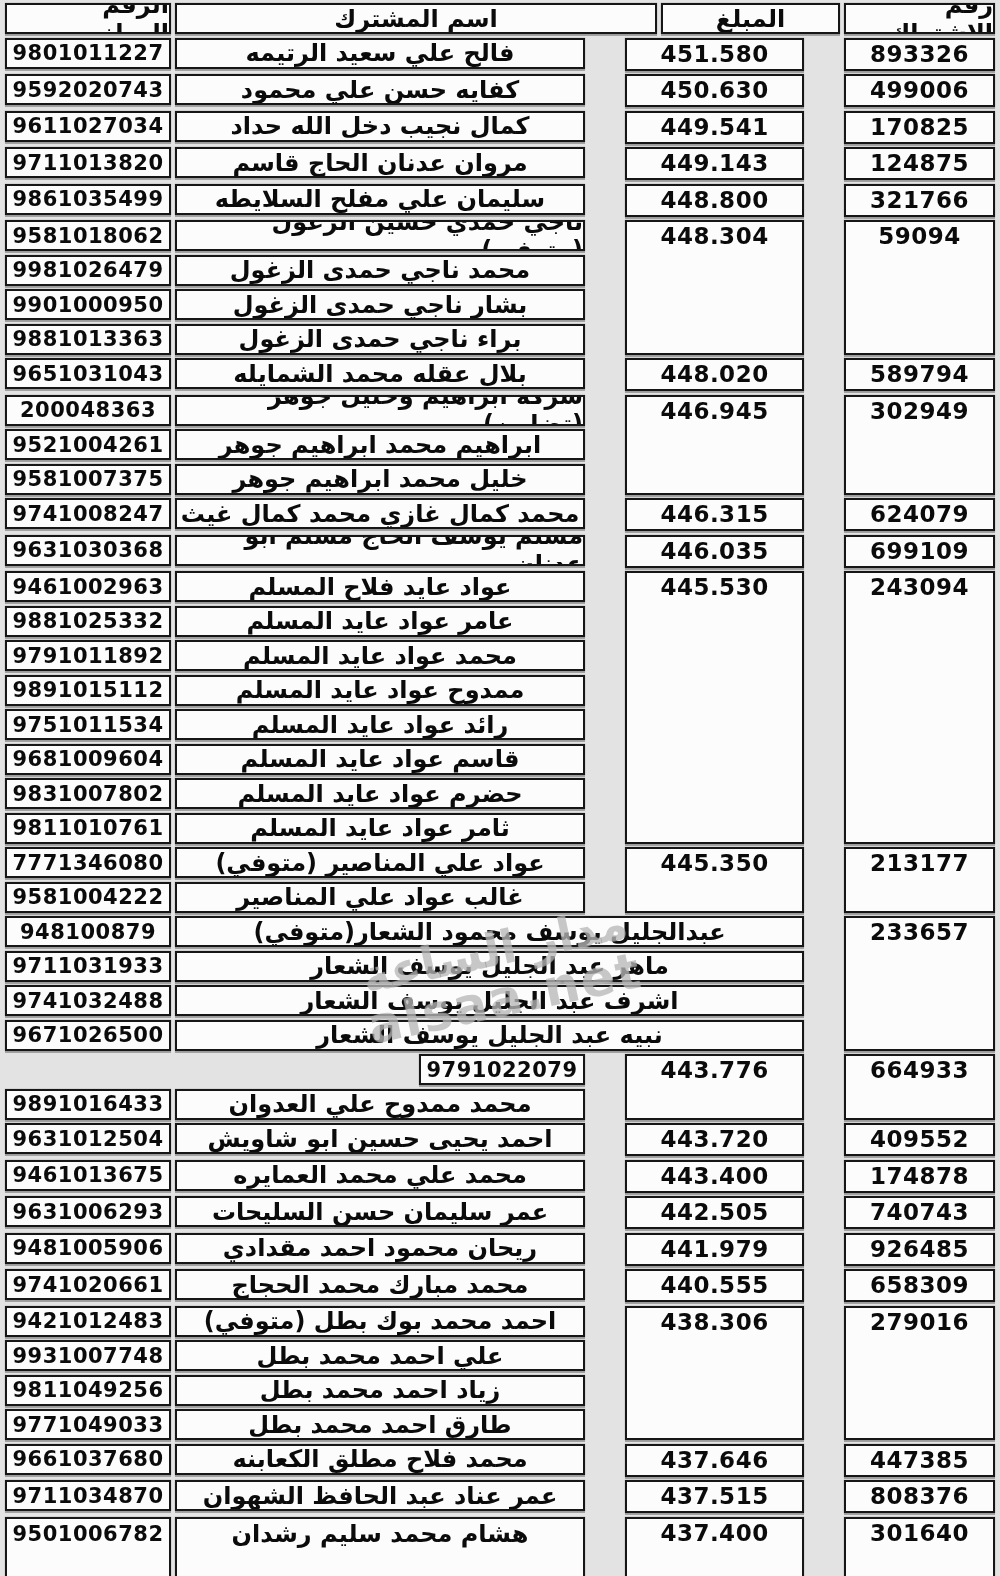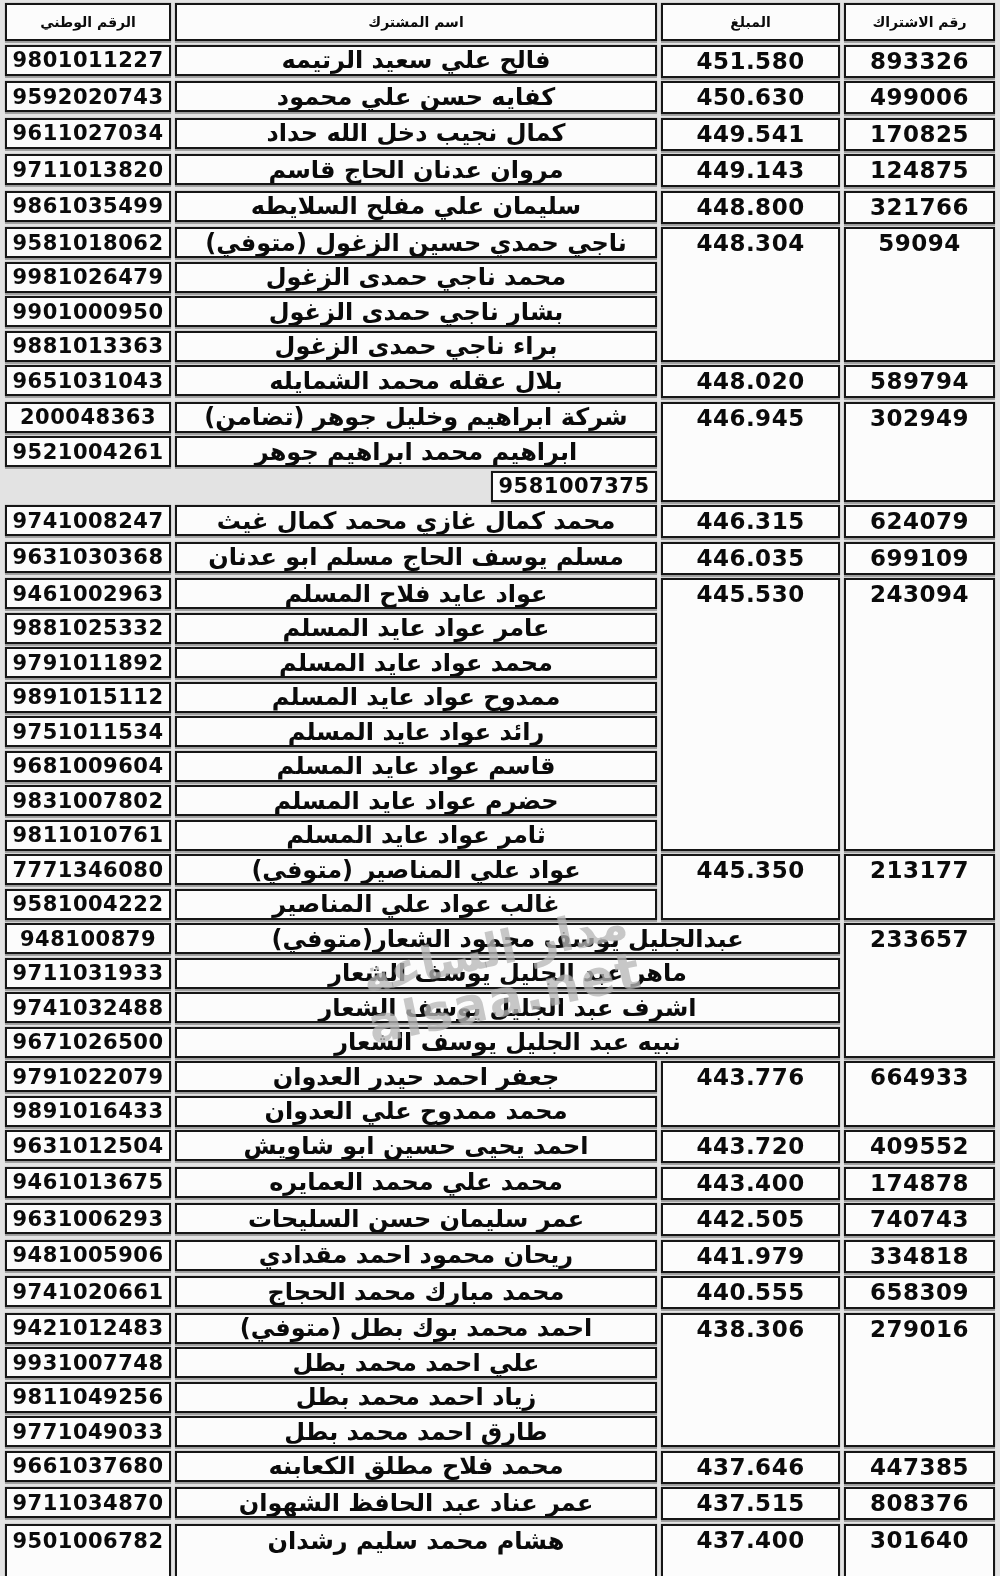--- a/index.html
+++ b/index.html
@@ -28,31 +28,31 @@
     color:#0b0b0b;
     font-weight:bold;
     overflow:hidden;
   }
   .col-sub{width:151px;flex:0 0 151px;}
   .col-amt{width:179px;flex:0 0 179px;}
   .col-nat{width:166px;flex:0 0 166px;}
   .col-name{flex:1 1 auto;}
   
   .hdr{
-    height:38px;
+    height:31px;
     display:flex;align-items:center;justify-content:center;
-    font-size:14px;
+    font-size:24px;
   }
   
   .record{
     display:flex;column-gap:4px;margin-bottom:3.5px;align-items:stretch;
   }
   .record .col-sub,.record .col-amt{
     display:flex;justify-content:center;align-items:flex-start;
-    font-size:23px;line-height:29px;letter-spacing:.5px;
+    font-size:23px;line-height:29px;letter-spacing:.5px;margin-left:36px;
   }
   .members{
     flex:1 1 auto;display:flex;flex-direction:column;row-gap:3.5px;
   }
   .member{
     display:flex;column-gap:4px;align-items:stretch;
   }
   .member .cell{height:31px;}
   .name-cell{
     display:flex;align-items:center;justify-content:center;
@@ -192,20 +192,21 @@
     <div class="cell col-name name-cell">شركة ابراهيم وخليل جوهر (تضامن)</div>
     <div class="cell col-nat nat-cell">200048363</div>
   </div>
 
   <div class="member">
     <div class="cell col-name name-cell">ابراهيم محمد ابراهيم جوهر</div>
     <div class="cell col-nat nat-cell">9521004261</div>
   </div>
 
   <div class="member">
+    <div class="cell col-name name-cell">خليل محمد ابراهيم جوهر</div>
     <div class="cell col-nat nat-cell">9581007375</div>
   </div>
 </div>
   </div>
 
   <div class="record">
     <div class="cell col-sub sub-cell">624079</div>
     <div class="cell col-amt amt-cell">446.315</div>
     <div class="members">
   <div class="member">
@@ -311,21 +312,20 @@
     <div class="cell col-nat nat-cell">9671026500</div>
   </div>
 </div>
   </div>
 
   <div class="record">
     <div class="cell col-sub sub-cell">664933</div>
     <div class="cell col-amt amt-cell">443.776</div>
     <div class="members">
   <div class="member">
-    <div class="cell col-name name-cell">جعفر احمد حيدر العدوان</div>
     <div class="cell col-nat nat-cell">9791022079</div>
   </div>
 
   <div class="member">
     <div class="cell col-name name-cell">محمد ممدوح علي العدوان</div>
     <div class="cell col-nat nat-cell">9891016433</div>
   </div>
 </div>
   </div>
 
@@ -356,21 +356,21 @@
     <div class="cell col-amt amt-cell">442.505</div>
     <div class="members">
   <div class="member">
     <div class="cell col-name name-cell">عمر سليمان حسن السليحات</div>
     <div class="cell col-nat nat-cell">9631006293</div>
   </div>
 </div>
   </div>
 
   <div class="record">
-    <div class="cell col-sub sub-cell">334818</div>
+    <div class="cell col-sub sub-cell">926485</div>
     <div class="cell col-amt amt-cell">441.979</div>
     <div class="members">
   <div class="member">
     <div class="cell col-name name-cell">ريحان محمود احمد مقدادي</div>
     <div class="cell col-nat nat-cell">9481005906</div>
   </div>
 </div>
   </div>
 
   <div class="record">

